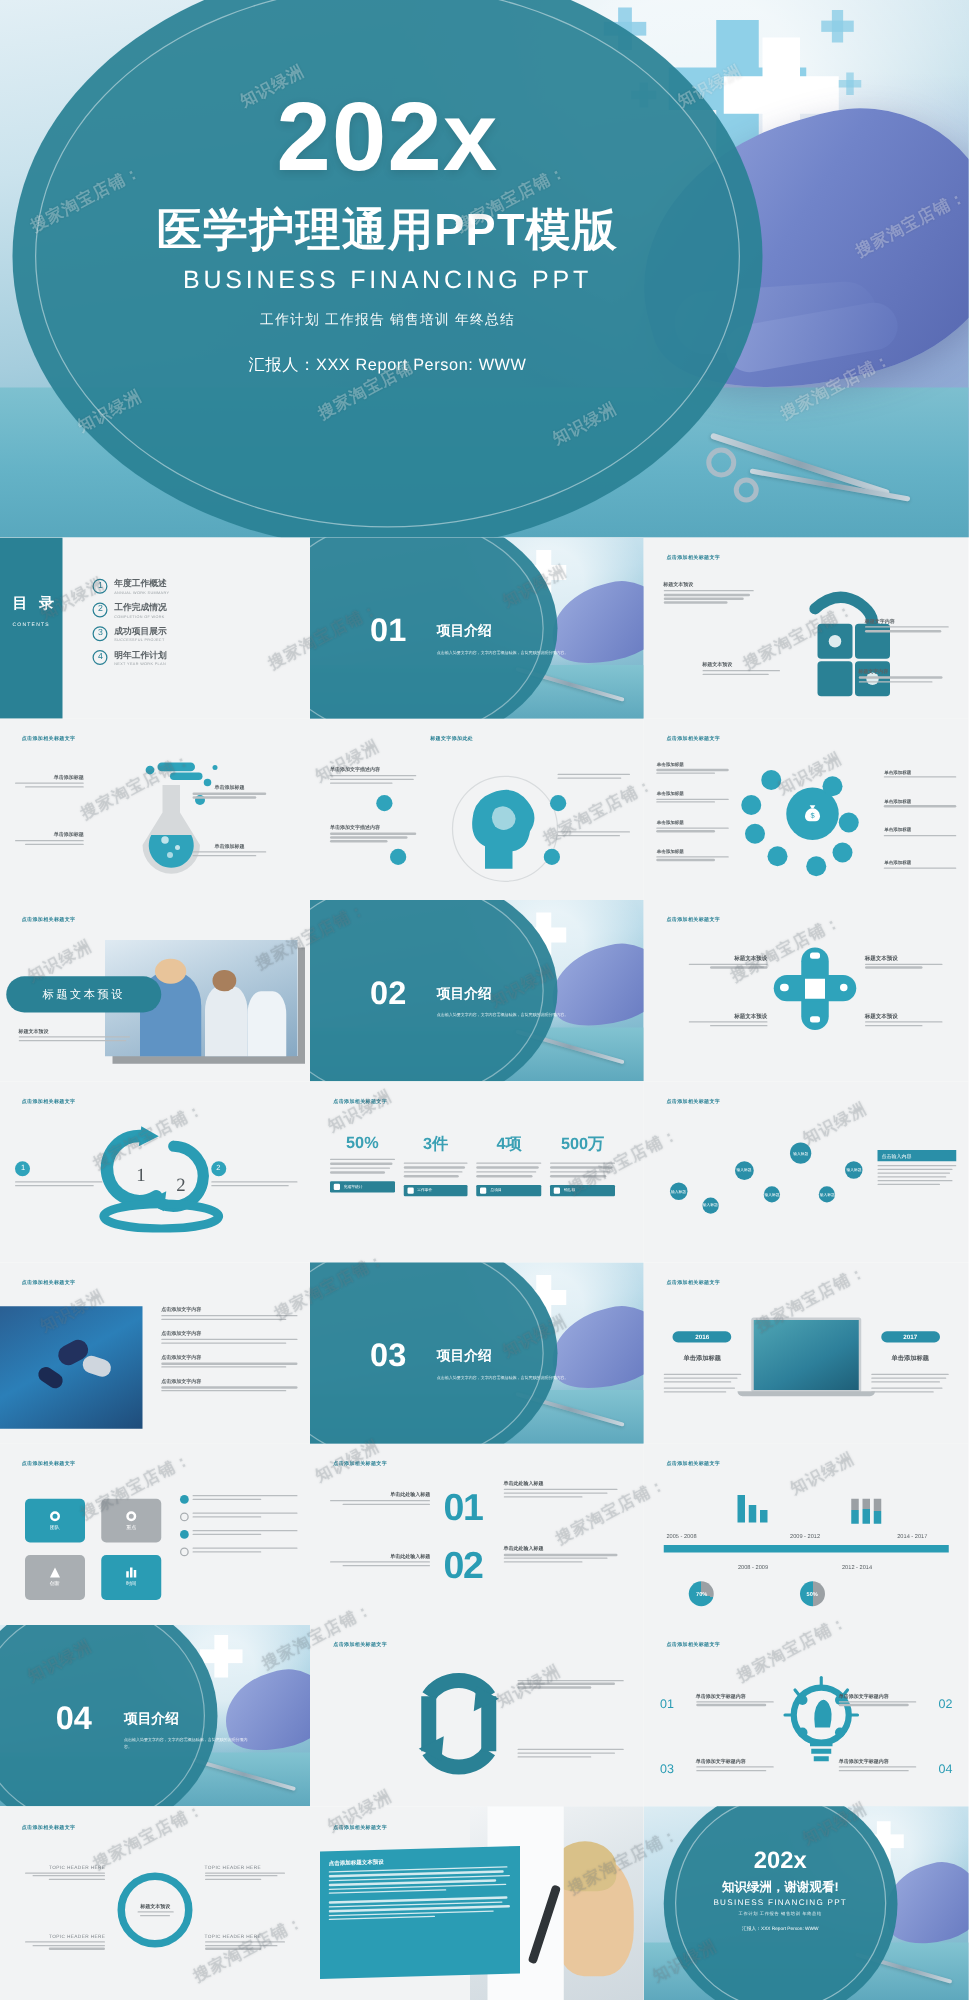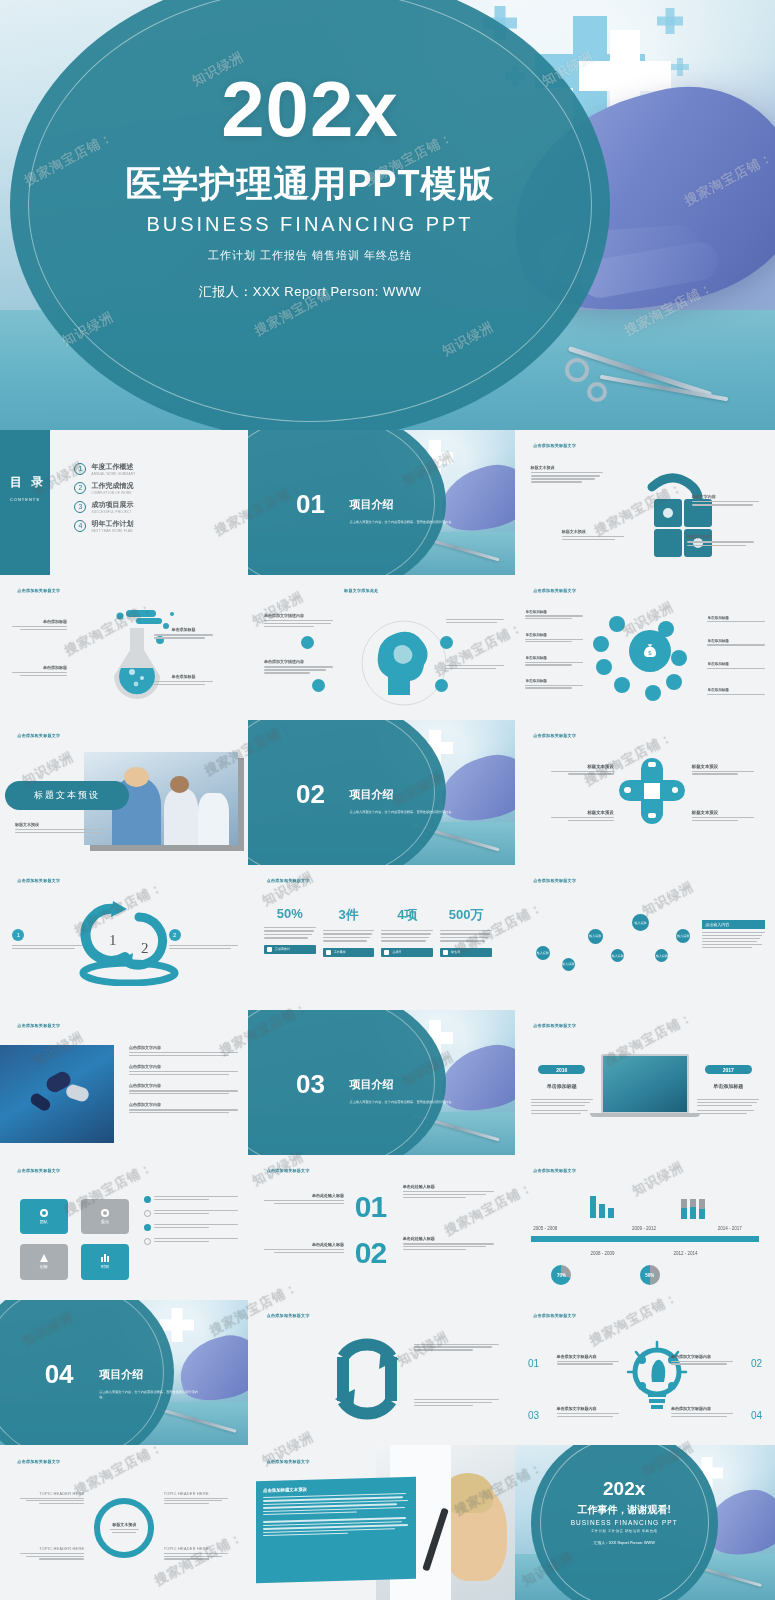--- a/index.html
+++ b/index.html
@@ -919,21 +919,21 @@
         <div class="divider-glove" style="right:-4%;top:30%;width:30%;height:40%;"></div>
         <div class="scissors" style="right:12px; bottom:24px; width:80px; height:3px; transform:rotate(16deg);"></div>
         <div class="divider-cross" style="right:52px; top:12px; width:32px; height:32px;">
           <div style="position:absolute;left:50%;top:0;transform:translateX(-50%);width:11px;height:32px;background:#fff;"></div>
           <div style="position:absolute;top:50%;left:0;transform:translateY(-50%);width:32px;height:11px;background:#fff;"></div>
         </div>
         <div class="close-oval"></div>
         <div class="close-ring"></div>
         <div style="position:absolute;left:6%;top:22%;width:72%;text-align:center;color:#fff;">
           <div style="font-size:19px;font-weight:bold;line-height:1;">202x</div>
-          <div style="font-size:10px;font-weight:bold;margin-top:5px;">工作事件，谢谢观看!</div>
+          <div style="font-size:10px;font-weight:bold;margin-top:5px;">知识绿洲，谢谢观看!</div>
           <div style="font-size:6.5px;letter-spacing:1px;margin-top:2px;">BUSINESS FINANCING PPT</div>
           <div style="font-size:3.4px;letter-spacing:.5px;margin-top:3px;opacity:.9;">工作计划 工作报告 销售培训 年终总结</div>
           <div style="font-size:3.8px;margin-top:7px;">汇报人：XXX  Report Person: WWW</div>
         </div>
       </div>
     </div>
 
   </div>
 
   <div class="wm">

